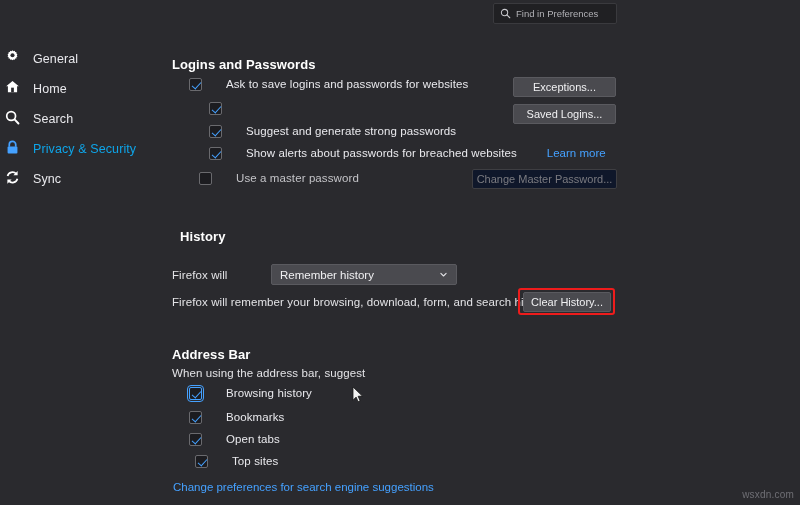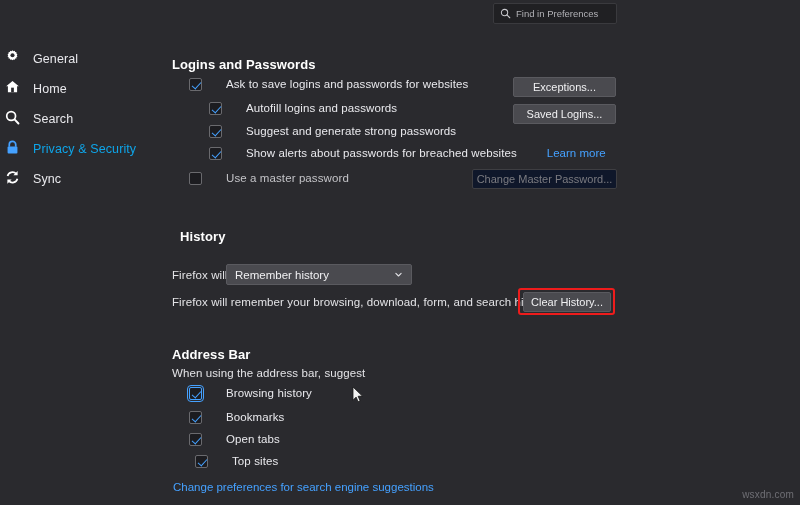--- a/index.html
+++ b/index.html
@@ -129,20 +129,21 @@
     width: 186px; height: 21px;
     background: #4a4a4f;
     border: 1px solid #5a5a5f;
     border-radius: 2px;
     display: flex; align-items: center;
     padding: 0 8px;
     justify-content: space-between;
     font-size: 11.5px;
     color: #f0f0f2;
     cursor: default;
+    margin-left: 45px;
   }
   .chev { width: 9px; height: 9px; display:block; }
 
   
   .hl-box {
     position: absolute;
     border: 2.5px solid #ee1c1c;
     border-radius: 3px;
     pointer-events: none;
   }
@@ -217,35 +218,34 @@
 
     <div class="sec-title" style="position:absolute;left:0;top:57px;">Logins and Passwords</div>
 
     <div class="row" style="position:absolute;left:2px;top:78px;">
       <span class="cb checked"></span>
       <span class="cb-label">Ask to save logins and passwords for websites</span>
     </div>
 
     <div class="row" style="position:absolute;left:22px;top:102px;">
       <span class="cb checked"></span>
-      <span class="cb-label">Autofill logins and passwords</span>
     </div>
 
     <div class="row" style="position:absolute;left:22px;top:125px;">
       <span class="cb checked"></span>
       <span class="cb-label">Suggest and generate strong passwords</span>
     </div>
 
     <div class="row" style="position:absolute;left:22px;top:147px;">
       <span class="cb checked"></span>
       <span class="cb-label">Show alerts about passwords for breached websites</span>
       <a class="link" style="margin-left:6px;">Learn more</a>
     </div>
 
-    <div class="row" style="position:absolute;left:2px;top:172px;">
+    <div class="row" style="position:absolute;left:12px;top:172px;">
       <span class="cb"></span>
       <span class="cb-label dim">Use a master password</span>
     </div>
 
     <div class="sec-title" style="position:absolute;left:0;top:229px;padding-left:8px;">History</div>
 
     <div class="para" style="position:absolute;left:0;top:269px;">Firefox will</div>
 
     <div class="select" style="position:absolute;left:54px;top:264px;">
       <span>Remember history</span>

